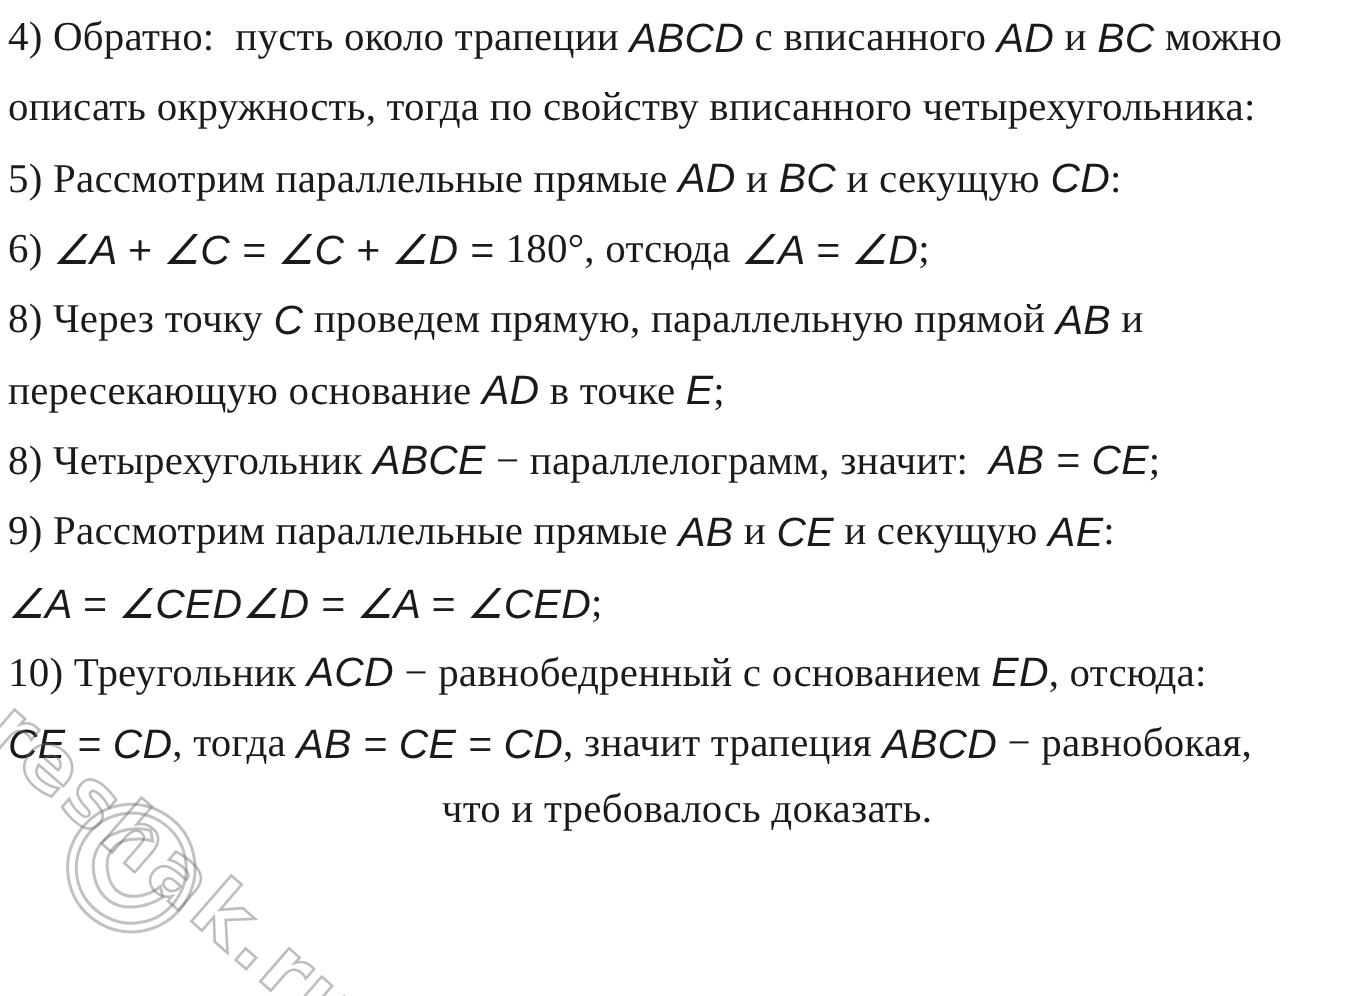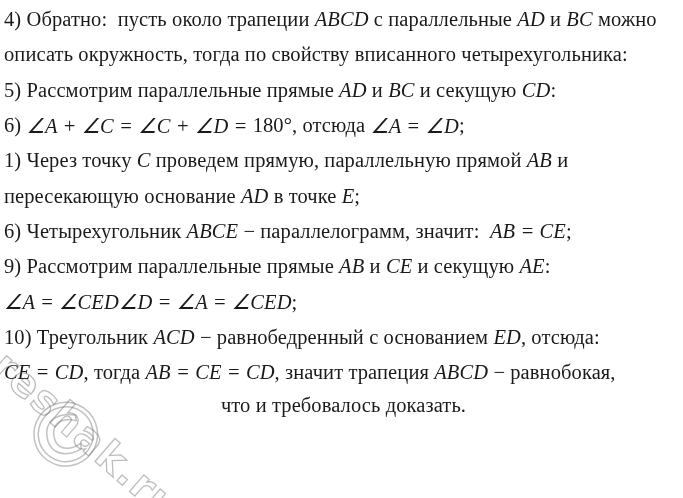--- a/index.html
+++ b/index.html
@@ -27,21 +27,21 @@
     display: flex;
     align-items: center;
     white-space: pre;
     font-size: 20.5px;
     letter-spacing: 0.1px;
   }
   
   .line:nth-child(12) { margin-top: 4px; flex-direction: column; }
   .math {
     font-style: italic;
-    font-family: Liberation Serif, serif;
+    font-family: Liberation Sans, sans-serif;
   }
   .watermark {
     position: absolute;
     inset: 0;
     pointer-events: none;
     z-index: 5;
   }
   .wm-text {
     position: absolute;
     left: 14px;
@@ -67,27 +67,27 @@
     color: transparent;
     -webkit-text-stroke: 1.5px var(--wm-color, rgba(110,110,110,0.55));
     opacity: 0.7;
   }
 </style>
 </head>
 <body>
 
 <div class="page">
   <div class="doc">
-      <div class="line"><span>4) Обратно:  пусть около трапеции </span><span class="math">ABCD</span><span> с параллельные </span><span class="math">AD</span><span> и </span><span class="math">BC</span><span> можно</span></div>
+      <div class="line"><span>4) Обратно:  пусть около трапеции </span><span class="math">ABCD</span><span> с вписанного </span><span class="math">AD</span><span> и </span><span class="math">BC</span><span> можно</span></div>
       <div class="line"><span>описать окружность, тогда по свойству вписанного четырехугольника:</span></div>
       <div class="line"><span>5) Рассмотрим параллельные прямые </span><span class="math">AD</span><span> и </span><span class="math">BC</span><span> и секущую </span><span class="math">CD</span><span>:</span></div>
       <div class="line"><span>6) </span><span class="math">∠A + ∠C = ∠C + ∠D = </span><span>180°, отсюда </span><span class="math">∠A = ∠D</span><span>;</span></div>
-      <div class="line"><span>1) Через точку </span><span class="math">C</span><span> проведем прямую, параллельную прямой </span><span class="math">AB</span><span> и</span></div>
+      <div class="line"><span>8) Через точку </span><span class="math">C</span><span> проведем прямую, параллельную прямой </span><span class="math">AB</span><span> и</span></div>
       <div class="line"><span>пересекающую основание </span><span class="math">AD</span><span> в точке </span><span class="math">E</span><span>;</span></div>
-      <div class="line"><span>6) Четырехугольник </span><span class="math">ABCE</span><span> − параллелограмм, значит:  </span><span class="math">AB = CE</span><span>;</span></div>
+      <div class="line"><span>8) Четырехугольник </span><span class="math">ABCE</span><span> − параллелограмм, значит:  </span><span class="math">AB = CE</span><span>;</span></div>
       <div class="line"><span>9) Рассмотрим параллельные прямые </span><span class="math">AB</span><span> и </span><span class="math">CE</span><span> и секущую </span><span class="math">AE</span><span>:</span></div>
       <div class="line"><span class="math">∠A = ∠CED</span><span class="math">∠D = ∠A = ∠CED</span><span>;</span></div>
       <div class="line"><span>10) Треугольник </span><span class="math">ACD</span><span> − равнобедренный с основанием </span><span class="math">ED</span><span>, отсюда:</span></div>
       <div class="line"><span class="math">CE = CD</span><span>, тогда </span><span class="math">AB = CE = CD</span><span>, значит трапеция </span><span class="math">ABCD</span><span> − равнобокая,</span></div>
       <div class="line"><span>что и требовалось доказать.</span></div>
     </div>
   <div class="watermark">
     <span class="wm-symbol">©</span>
     <span class="wm-text">reshak.ru</span>
   </div>

